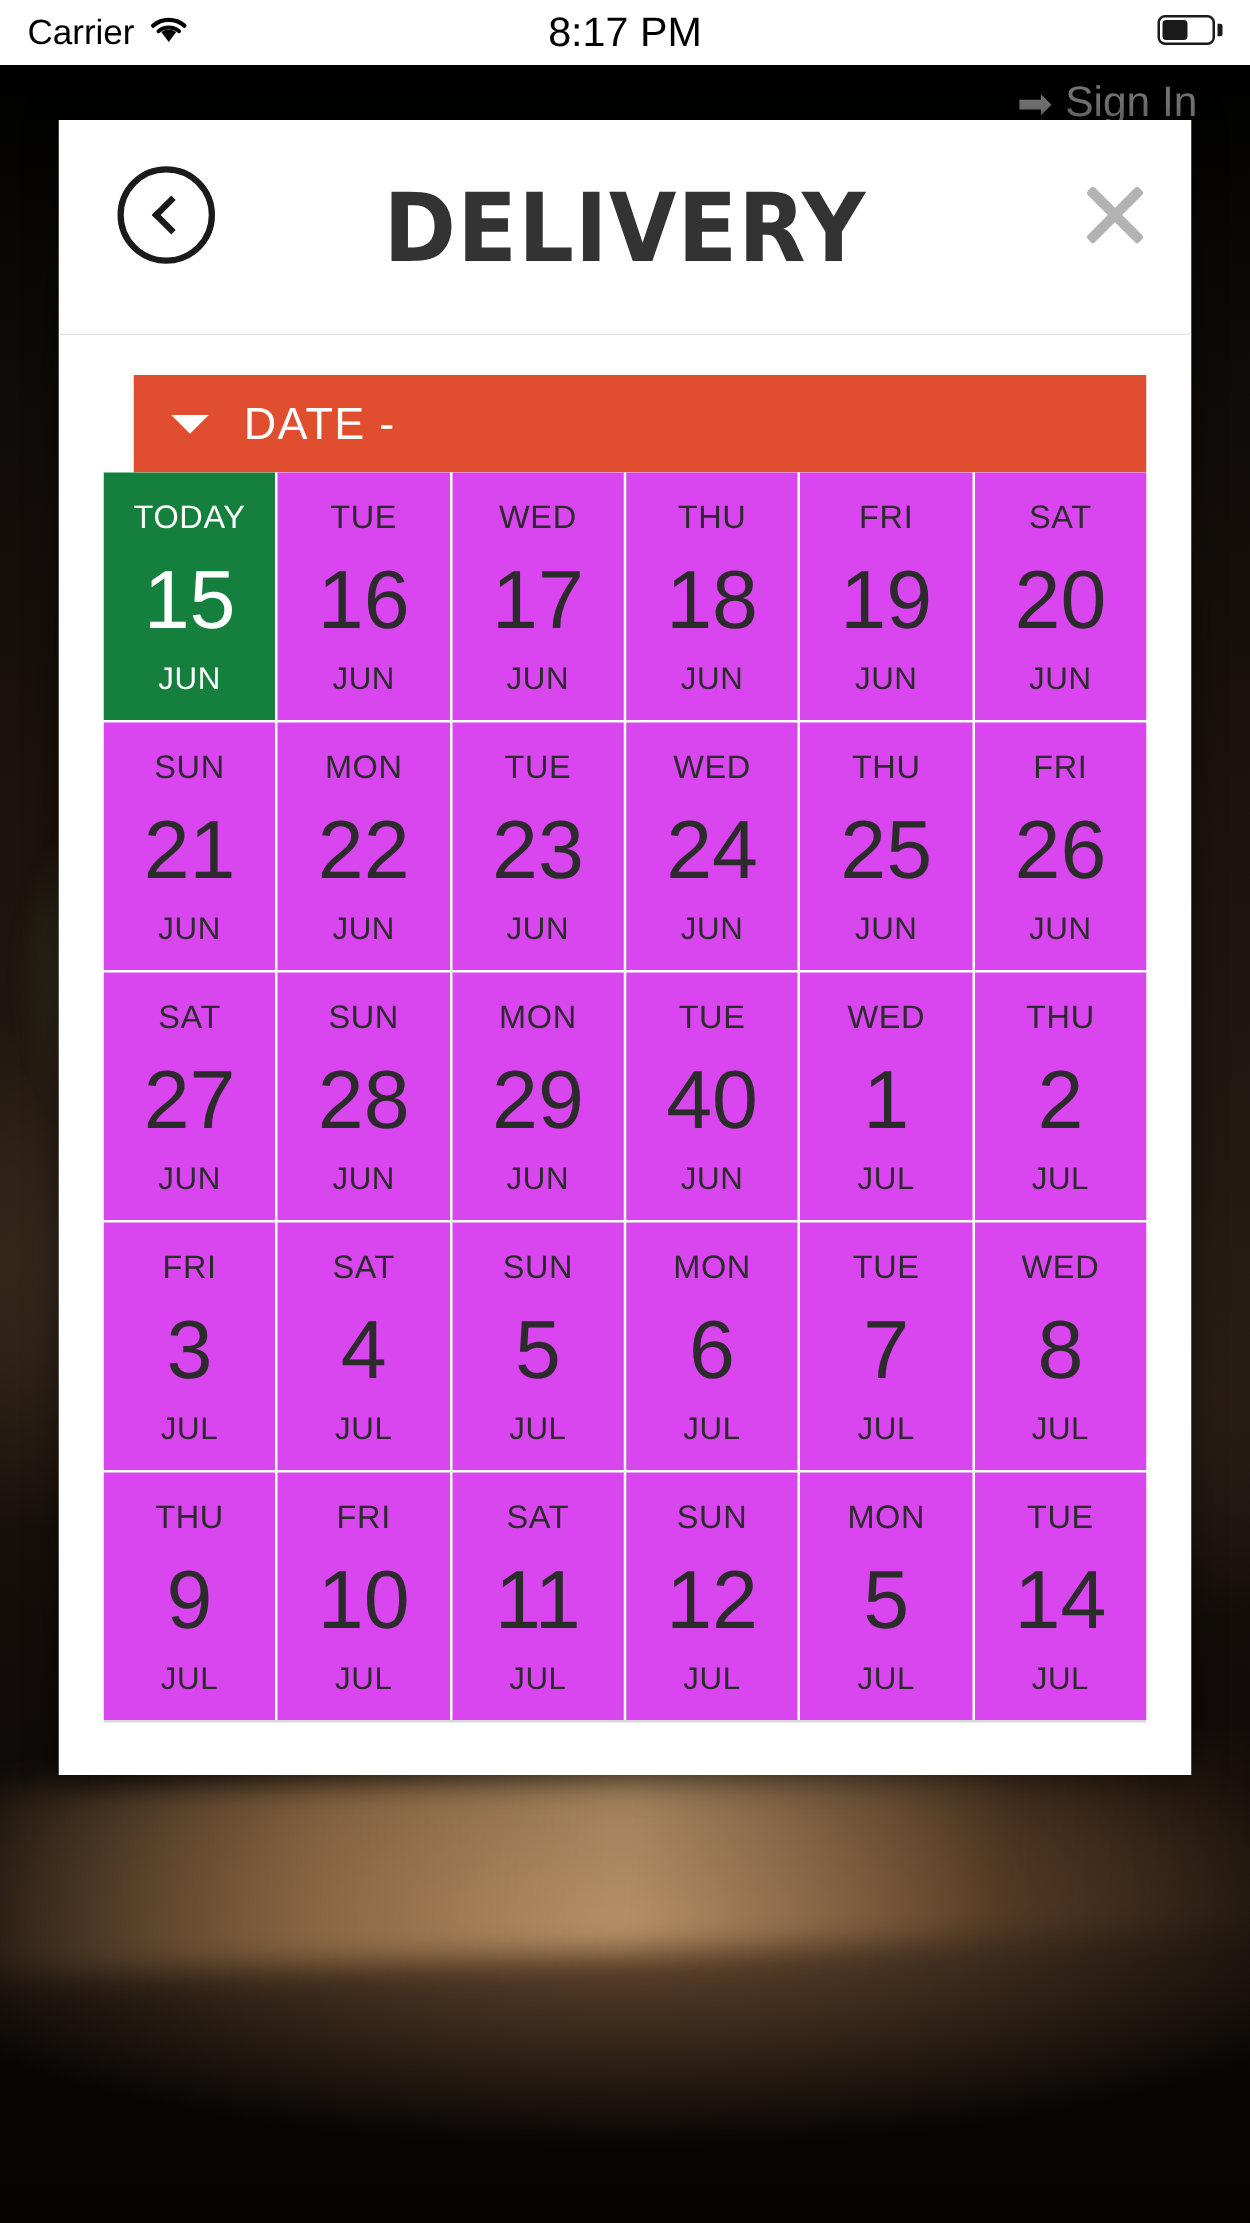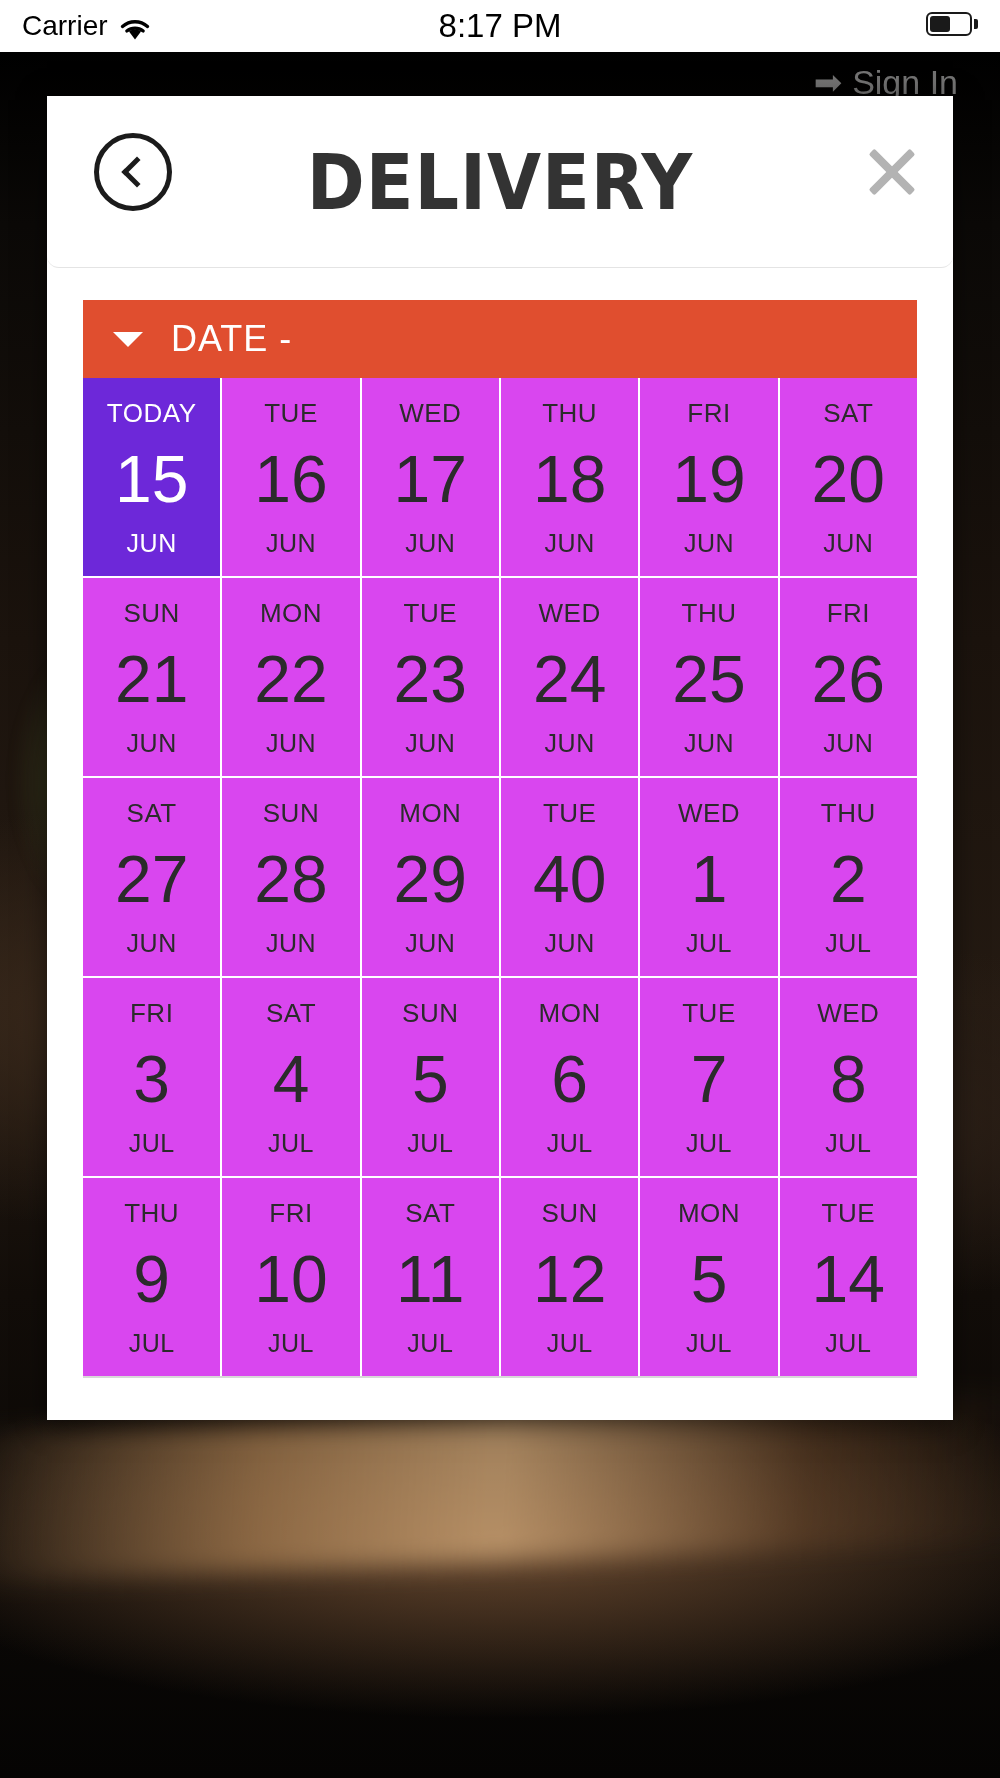--- a/index.html
+++ b/index.html
@@ -19,21 +19,21 @@
   
   #statusbar {
     position: absolute; top: 0; left: 0;
     width: 1000px; height: 52px;
     background: #ffffff;
     display: flex; align-items: center;
     padding: 0 22px;
     color: #000;
   }
   #statusbar .carrier {
-    display: flex; align-items: flex-end; gap: 10px;
+    display: flex; align-items: flex-start; gap: 10px;
     font-size: 28px;
   }
   #statusbar .clock {
     position: absolute; left: 0; right: 0; top: 0;
     height: 52px; line-height: 52px;
     text-align: center; font-size: 33px; font-weight: 400;
   }
   #statusbar .battery-wrap {
     position: absolute; right: 22px; top: 12px;
     display: flex; align-items: center;
@@ -92,21 +92,21 @@
     position: absolute;
     left: 47px; top: 96px;
     width: 906px; height: 1324px;
     background: #ffffff;
     box-shadow: 0 4px 26px rgba(0,0,0,.5);
   }
   #modal-header {
     position: relative;
     height: 172px;
     border-bottom: 1px solid #e4e4e4;
-    display: flex; align-items: flex-start; border-radius: 12px;
+    display: flex; align-items: flex-start;
   }
   #back-button {
     position: absolute; left: 47px; top: 37px;
     width: 78px; height: 78px; border-radius: 50%;
     border: 5px solid #1b1b1b;
     display: flex; align-items: center; justify-content: center;
     cursor: pointer;
     background: transparent;
   }
   #back-button .chev {
@@ -157,20 +157,21 @@
   #modal-body {
     padding: 32px 36px 0 36px;
   }
   #date-bar {
     height: 78px;
     background: #e04e2f;
     color: #ffffff;
     display: flex; align-items: center;
     padding-left: 30px;
     cursor: pointer;
+    margin-left: 24px;
   }
   #date-bar .caret {
     width: 0; height: 0;
     border-left: 15px solid transparent;
     border-right: 15px solid transparent;
     border-top: 15px solid #ffffff;
     margin-right: 28px;
   }
   #date-bar .label {
     font-size: 36px;
@@ -203,21 +204,21 @@
   .day-cell .num {
     font-size: 66px;
     line-height: 1;
     font-weight: 400;
   }
   .day-cell .mon {
     font-size: 25px;
     letter-spacing: .5px;
   }
   .day-cell.selected {
-    background: #6d28d9;
+    background: #15803d;
     color: #ffffff;
   }
 </style>
 </head>
 <body>
 
 <div id="screen">
 
   <div id="page-bg">
     <div class="greens"></div>

